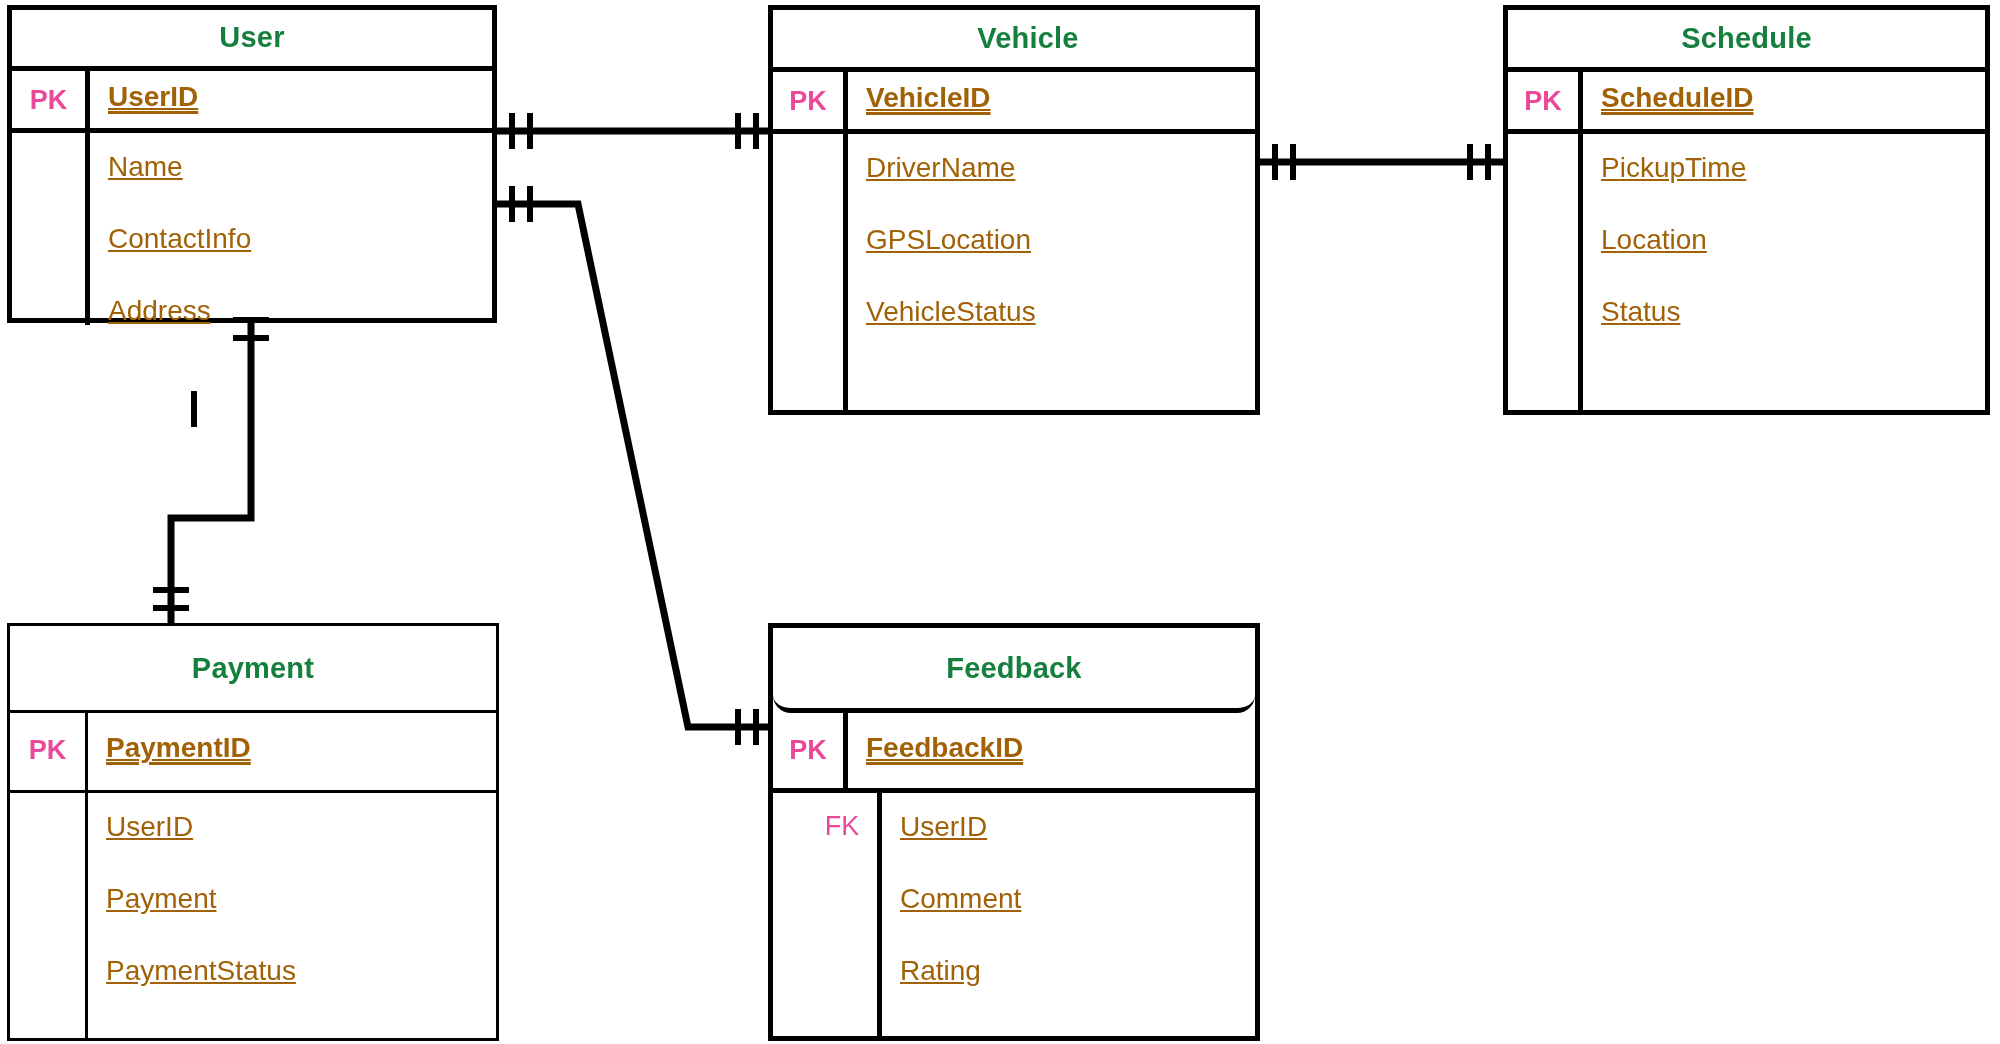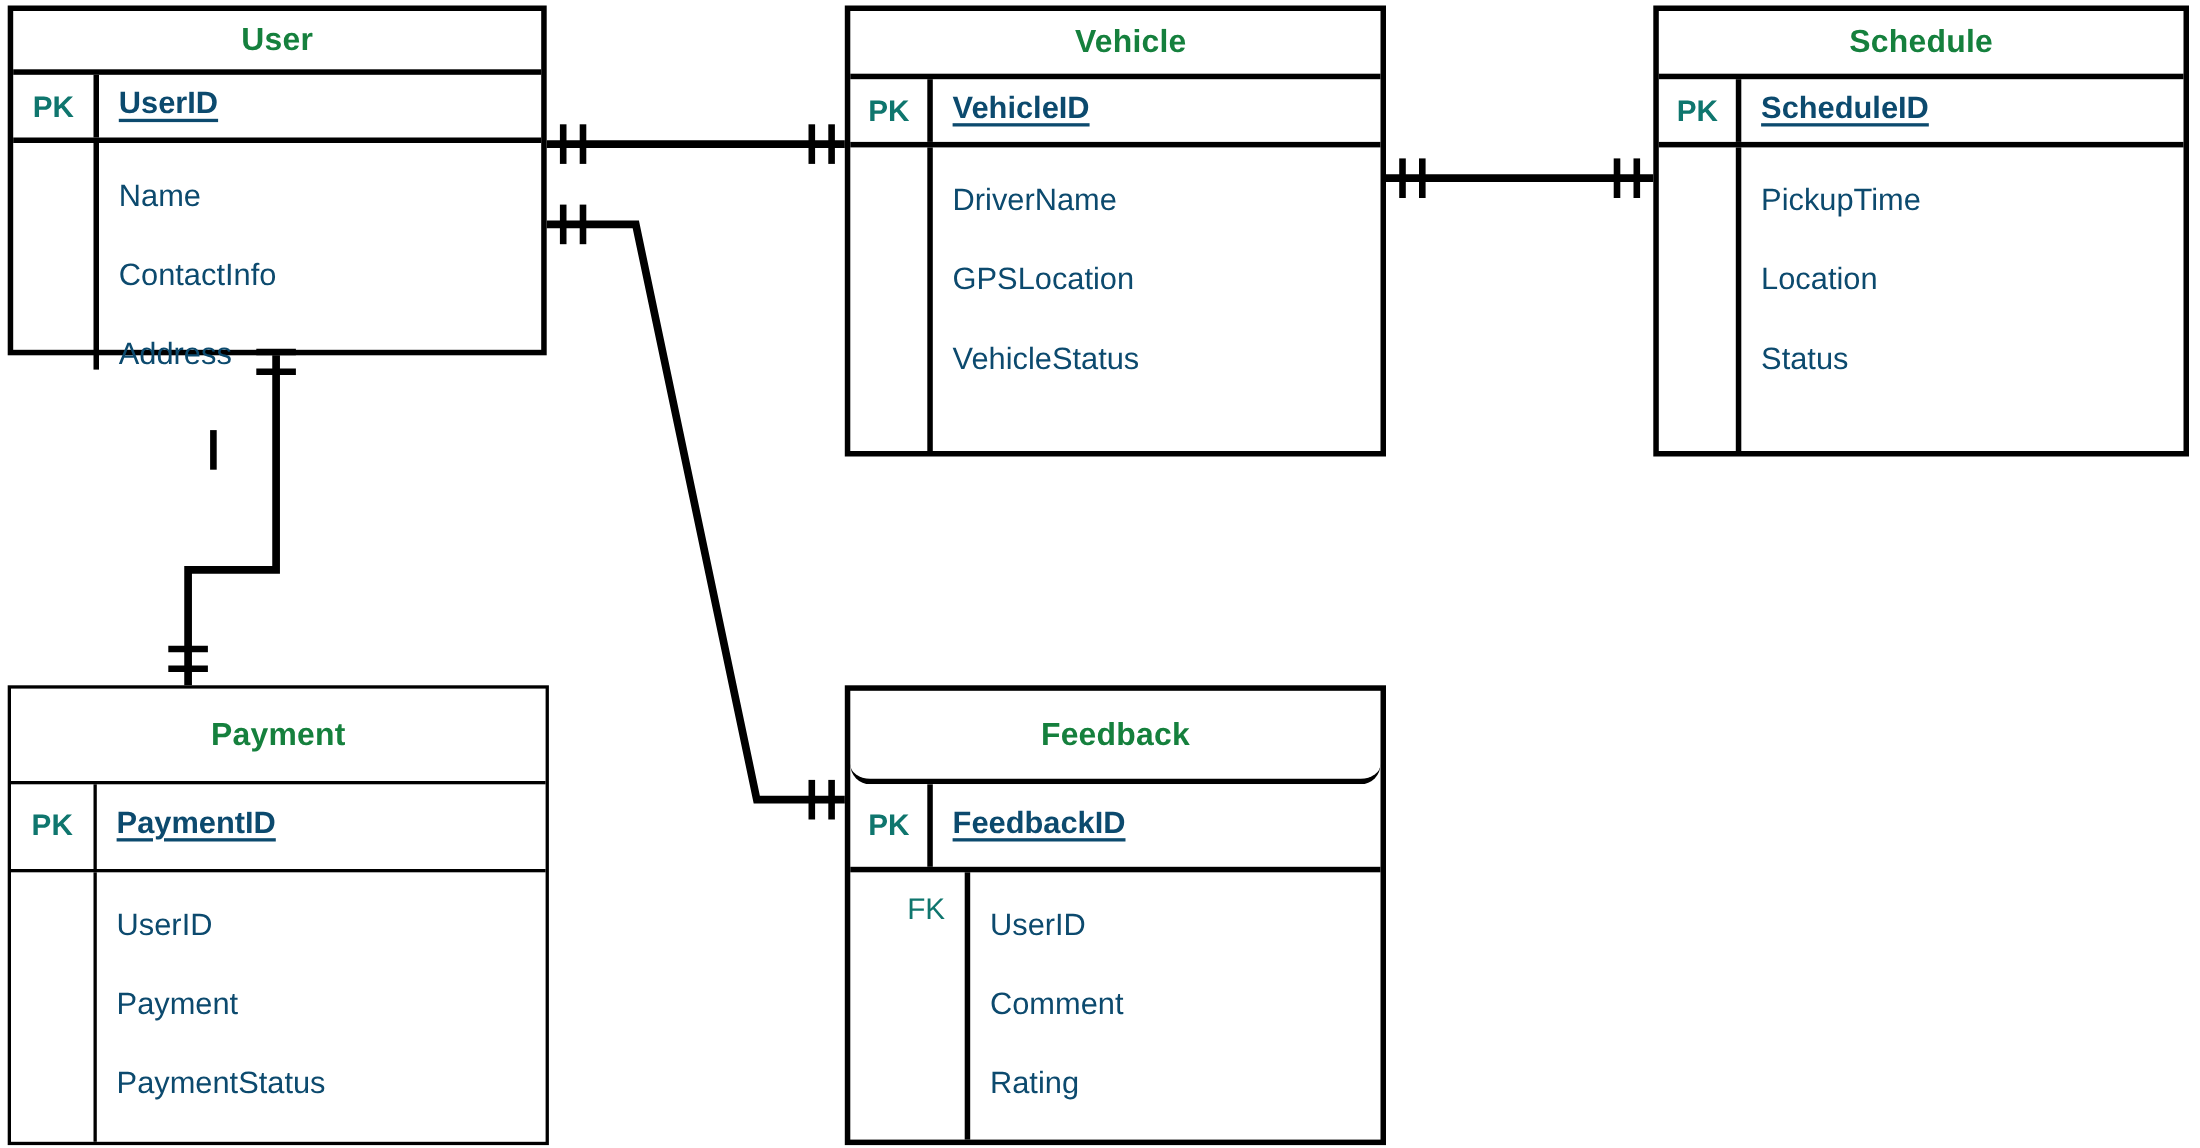--- a/index.html
+++ b/index.html
@@ -62,45 +62,46 @@
   .key-cell {
     box-sizing: border-box;
     flex: 0 0 auto;
     border-right: 5px solid #000000;
     display: flex;
     align-items: flex-start;
     justify-content: center;
     padding-top: 14px;
     font-weight: bold;
     font-size: 27px;
-    color: #0f766e;
+    color: #ec4899;
   }
   .entity.thin .key-cell { border-right-width: 3px; }
   .key-cell.fk-label { font-weight: normal; margin-left: 34px; }
   .key-cell.blank { font-size: 0; }
 
   .field-cell {
     box-sizing: border-box;
     flex: 1 1 auto;
     display: flex;
     flex-direction: column;
     padding-left: 18px;
     padding-top: 12px;
     font-size: 28px;
-    color: #0c4a6e;
+    color: #a16207;
+    text-decoration: underline;
   }
   .field-cell .fname { line-height: 1.0; }
   .field-cell .fname.pk {
     font-weight: bold;
     text-decoration: underline;
     text-underline-offset: 5px;
     text-decoration-thickness: 3px;
   }
   .field-cell .fname.spaced { margin-top: 44px; }
-  .field-cell .fname.first { margin-top: 22px; }
+  .field-cell .fname.first { margin-top: 8px; }
 
   
   #links {
     position: absolute;
     left: 0;
     top: 0;
     width: 2000px;
     height: 1044px;
     pointer-events: none;
   }

